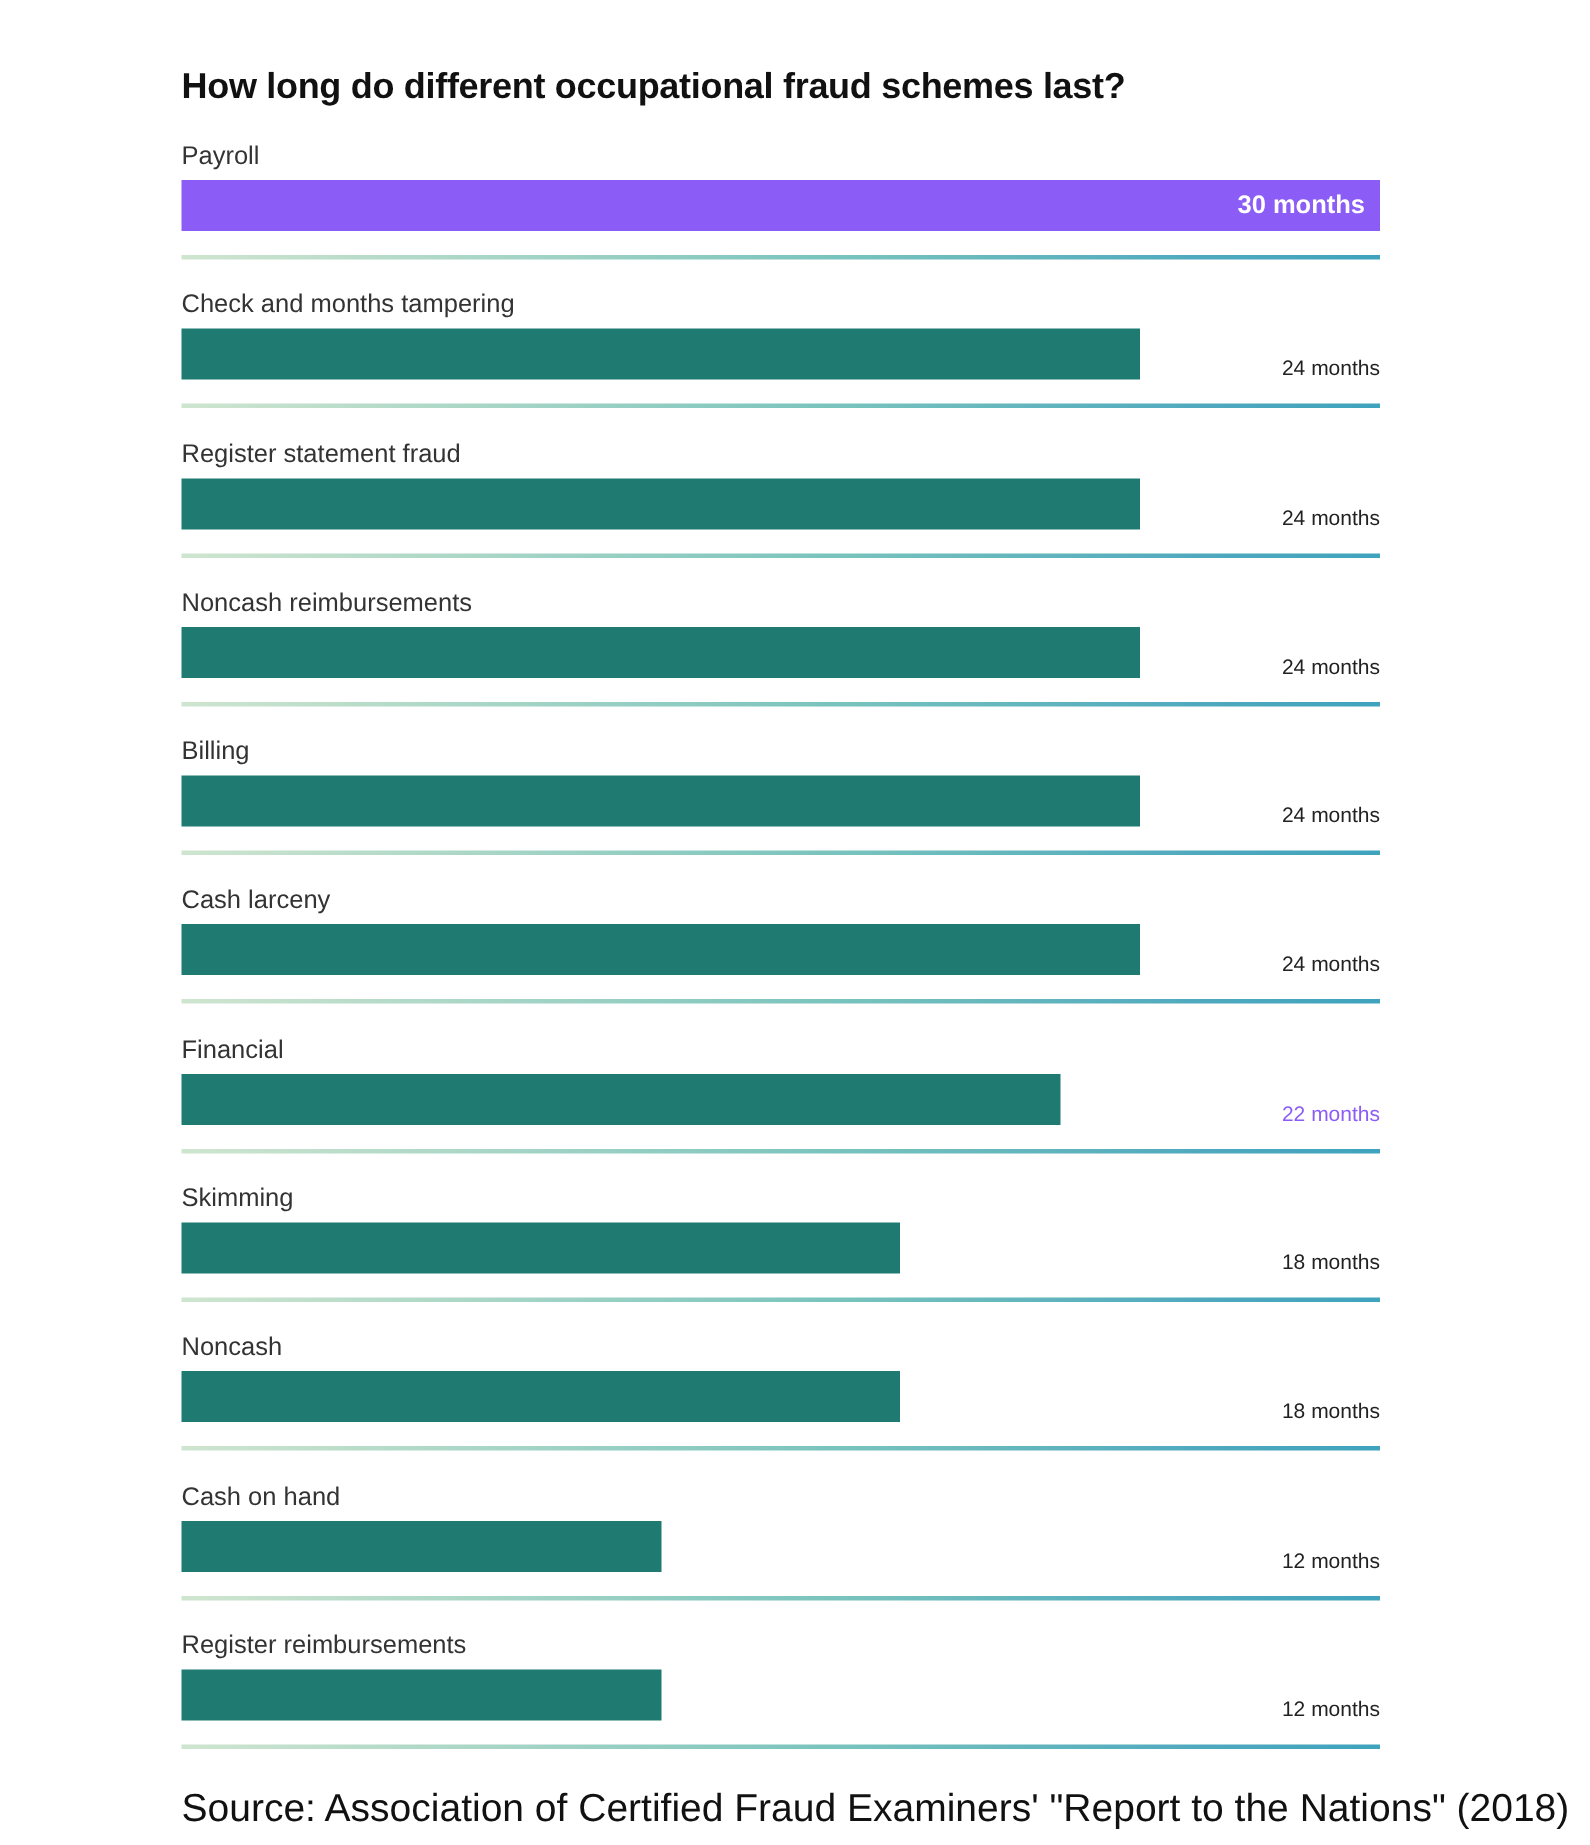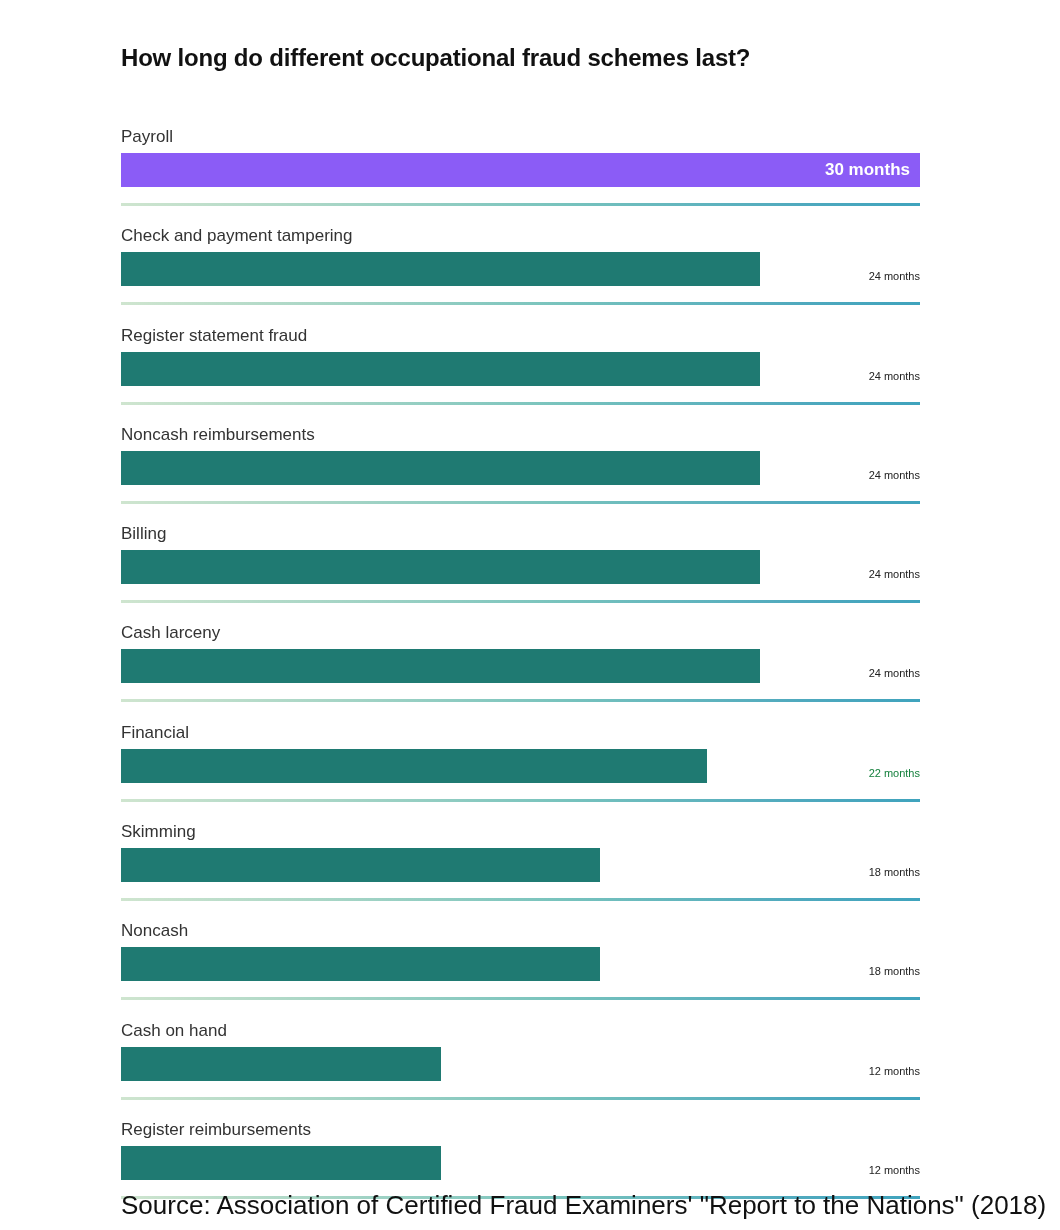--- a/index.html
+++ b/index.html
@@ -31,21 +31,20 @@
     letter-spacing: -0.2px;
     color: #111111;
     line-height: 1.15;
     white-space: nowrap;
   }
   .bars-area {
     position: absolute;
     left: 0;
     top: 92px;
     width: 1060px;
-    margin-top: 33px;
   }
   .bar-row {
     position: relative;
     height: 99.3px;
   }
   .cat-label {
     position: absolute;
     left: 121px;
     top: 2px;
     font-size: 17px;
@@ -77,21 +76,21 @@
     font-weight: bold;
     color: #ffffff;
     white-space: nowrap;
   }
   .bar-value-outside {
     position: absolute;
     right: 140px;
     top: 46px;
     width: 300px;
     text-align: right;
-    font-size: 11px;
+    font-size: 14px;
     color: #222222;
     white-space: nowrap;
   }
   .row-rule {
     position: absolute;
     left: 121px;
     top: 78px;
     width: 799px;
     height: 3px;
     background: linear-gradient(to right, #cfe5cf 0%, #a9d6c6 25%, #78c3bd 55%, #4fa9be 85%, #3fa3bd 100%);
@@ -116,21 +115,21 @@
       <div class="bar-row">
         <div class="cat-label">Payroll</div>
         <div class="bar-track">
           <div class="bar-fill" style="width: 100%; background: #8b5cf6;">
             <div class="bar-value-inside" style="color: rgb(255, 255, 255);">30 months</div>
           </div>
         </div>
         <div class="row-rule" style="background: linear-gradient(to right, rgb(207, 229, 207) 0%, rgb(169, 214, 198) 25%, rgb(120, 195, 189) 55%, rgb(79, 169, 190) 85%, rgb(63, 163, 189) 100%);"></div>
       </div>
       <div class="bar-row">
-        <div class="cat-label">Check and payment tampering</div>
+        <div class="cat-label">Check and months tampering</div>
         <div class="bar-track">
           <div class="bar-fill" style="width: 80%; background: rgb(31, 122, 114);"></div>
         </div>
         <div class="bar-value-outside" style="color: rgb(34, 34, 34);">24 months</div>
         <div class="row-rule" style="background: linear-gradient(to right, rgb(207, 229, 207) 0%, rgb(169, 214, 198) 25%, rgb(120, 195, 189) 55%, rgb(79, 169, 190) 85%, rgb(63, 163, 189) 100%);"></div>
       </div>
       <div class="bar-row">
         <div class="cat-label">Register statement fraud</div>
         <div class="bar-track">
           <div class="bar-fill" style="width: 80%; background: rgb(31, 122, 114);"></div>
@@ -160,21 +159,21 @@
           <div class="bar-fill" style="width: 80%; background: rgb(31, 122, 114);"></div>
         </div>
         <div class="bar-value-outside" style="color: rgb(34, 34, 34);">24 months</div>
         <div class="row-rule" style="background: linear-gradient(to right, rgb(207, 229, 207) 0%, rgb(169, 214, 198) 25%, rgb(120, 195, 189) 55%, rgb(79, 169, 190) 85%, rgb(63, 163, 189) 100%);"></div>
       </div>
       <div class="bar-row">
         <div class="cat-label">Financial</div>
         <div class="bar-track">
           <div class="bar-fill" style="width: 73.3333%; background: rgb(31, 122, 114);"></div>
         </div>
-        <div class="bar-value-outside" style="color: #15803d;">22 months</div>
+        <div class="bar-value-outside" style="color: #8b5cf6;">22 months</div>
         <div class="row-rule" style="background: linear-gradient(to right, rgb(207, 229, 207) 0%, rgb(169, 214, 198) 25%, rgb(120, 195, 189) 55%, rgb(79, 169, 190) 85%, rgb(63, 163, 189) 100%);"></div>
       </div>
       <div class="bar-row">
         <div class="cat-label">Skimming</div>
         <div class="bar-track">
           <div class="bar-fill" style="width: 60%; background: rgb(31, 122, 114);"></div>
         </div>
         <div class="bar-value-outside" style="color: rgb(34, 34, 34);">18 months</div>
         <div class="row-rule" style="background: linear-gradient(to right, rgb(207, 229, 207) 0%, rgb(169, 214, 198) 25%, rgb(120, 195, 189) 55%, rgb(79, 169, 190) 85%, rgb(63, 163, 189) 100%);"></div>
       </div>

